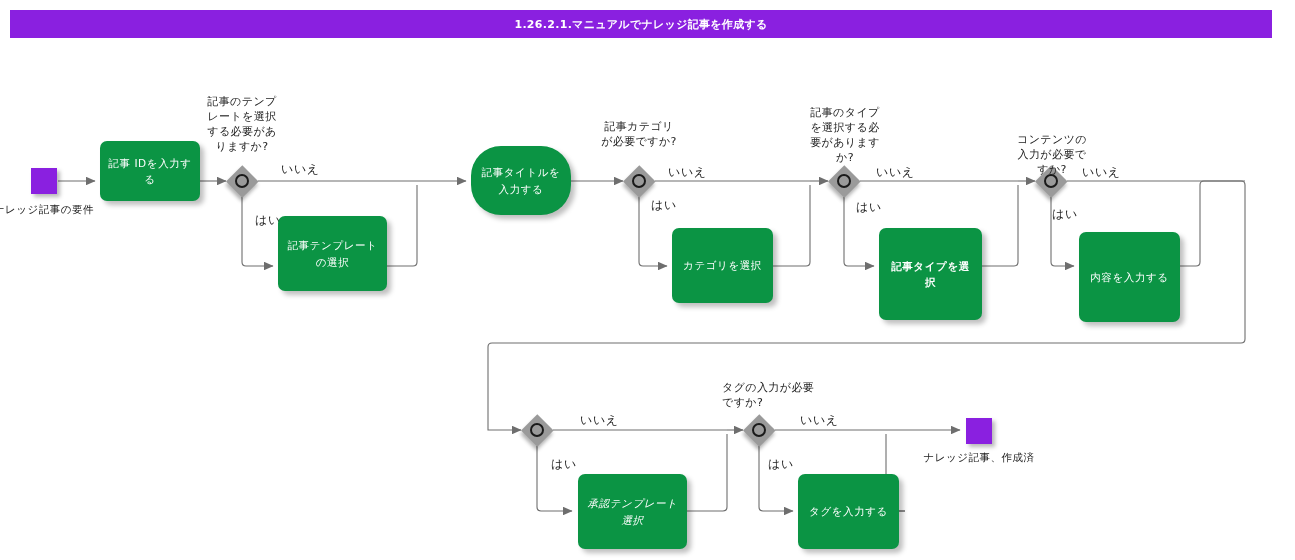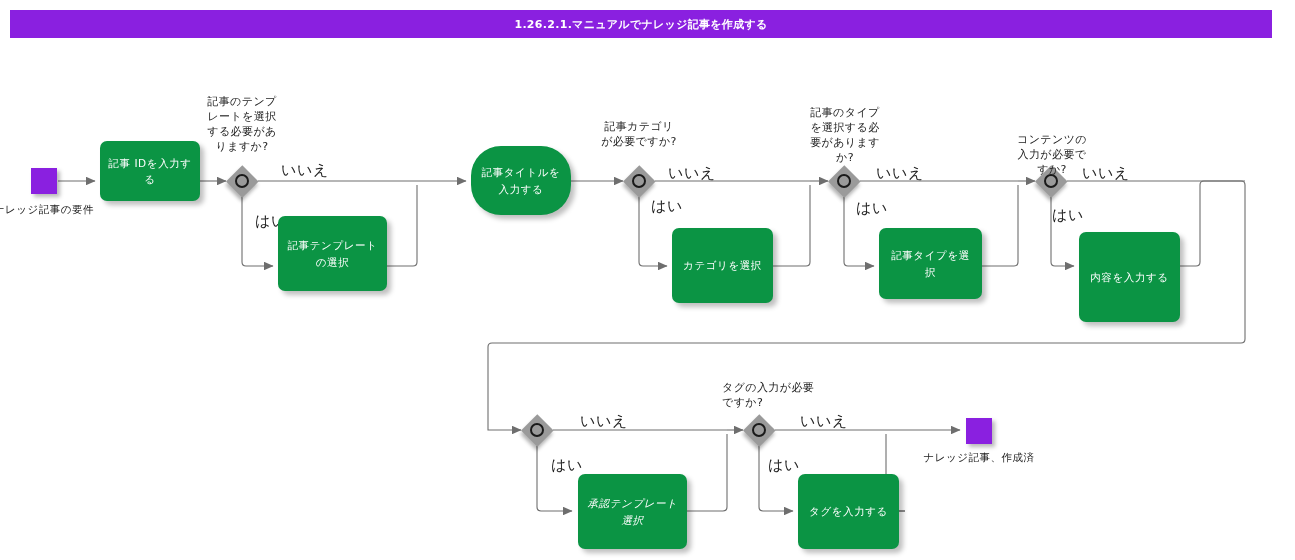--- a/index.html
+++ b/index.html
@@ -44,21 +44,21 @@
   .gw-circle{
     position:absolute;left:9px;top:9px;width:14px;height:14px;
     border:2.4px solid #1a1a1a;border-radius:50%;box-sizing:border-box;
     background:#9a9a9a;
   }
   .gw-label{
     position:absolute;text-align:center;font-size:11px;color:#222;
     line-height:1.35;letter-spacing:.4px;
   }
   .edge-label{
-    position:absolute;font-size:15px;color:#222;letter-spacing:.6px;
+    position:absolute;font-size:12px;color:#222;letter-spacing:.6px;
     white-space:nowrap;
   }
 </style>
 </head>
 <body>
 
 <div id="title-bar">
   <span>1.26.2.1.マニュアルでナレッジ記事を作成する</span>
 </div>
 
@@ -154,21 +154,21 @@
   </div>
 
   <div class="node gateway" style="left:828px;top:165px;">
     <div class="gw-diamond"></div>
     <div class="gw-circle"></div>
   </div>
   <div class="gw-label" style="left:806px;top:106px;width:78px;">記事のタイプを選択する必要がありますか?</div>
   <div class="edge-label" style="left:876px;top:164px;">いいえ</div>
   <div class="edge-label" style="left:856px;top:199px;">はい</div>
 
-  <div class="node process" style="left:879px;top:228px;width:103px;height:71px;">
+  <div class="node process" style="left:879px;top:228px;width:103px;height:92px;font-weight:bold;">
     <span>記事タイプを選択</span>
   </div>
 
   <div class="node gateway" style="left:1035px;top:165px;">
     <div class="gw-diamond"></div>
     <div class="gw-circle"></div>
   </div>
   <div class="gw-label" style="left:1013px;top:113px;width:78px;margin-top:20px;">コンテンツの入力が必要ですか?</div>
   <div class="edge-label" style="left:1082px;top:164px;">いいえ</div>
   <div class="edge-label" style="left:1052px;top:206px;">はい</div>

